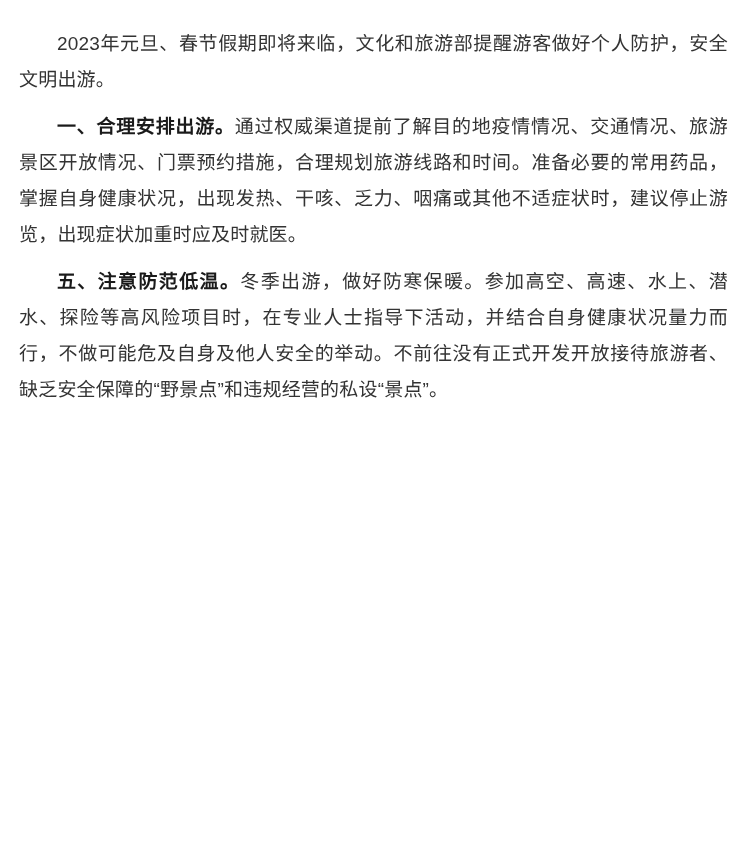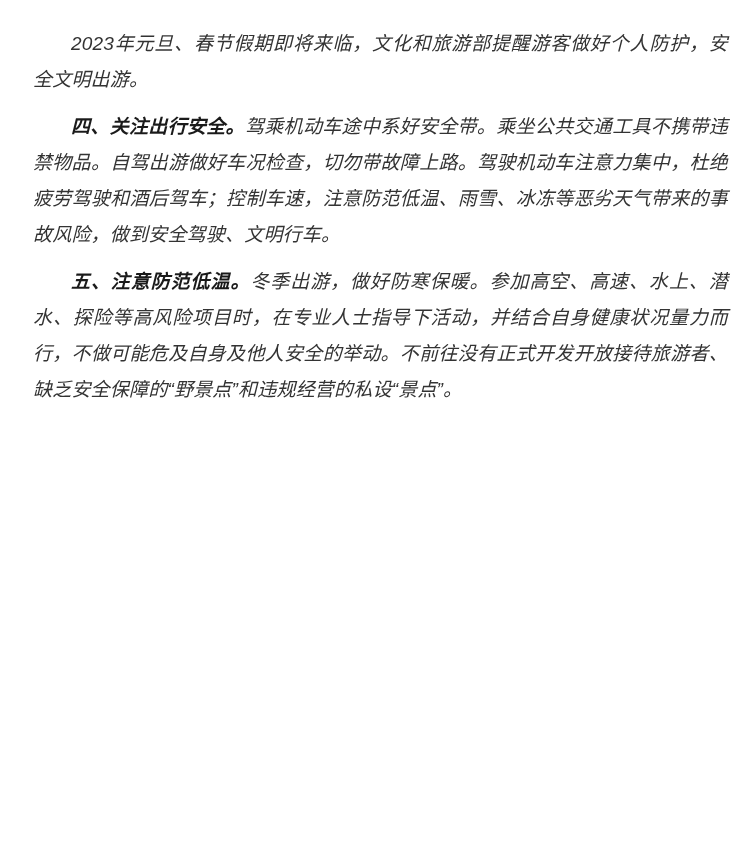--- a/index.html
+++ b/index.html
@@ -13,39 +13,38 @@
     box-sizing: border-box;
     padding: 26px 20px 30px 19px;
     font-family: "Liberation Sans", sans-serif;
     font-size: 19px;
     line-height: 36px;
     color: #333333;
     text-align: justify;
     letter-spacing: 0.2px;
   }
   .para {
-    margin: 0 0 11px 14px;
+    margin: 0 0 11px 0;
     text-indent: 2em;
-    font-style: italic;
   }
   .para:last-child {
     margin-bottom: 0;
   }
   .head {
     color: #1a1a1a;
     font-weight: 700;
   }
 </style>
 </head>
 <body>
 
 <div class="page">
 
   <p class="para">2023年元旦、春节假期即将来临，文化和旅游部提醒游客做好个人防护，安全文明出游。</p>
 
+  <p class="para"><strong class="head">一、合理安排出游。</strong><span>通过权威渠道提前了解目的地疫情情况、交通情况、旅游景区开放情况、门票预约措施，合理规划旅游线路和时间。准备必要的常用药品，掌握自身健康状况，出现发热、干咳、乏力、咽痛或其他不适症状时，建议停止游览，出现症状加重时应及时就医。</span></p>
 
 
 
-  <p class="para"><strong class="head">四、关注出行安全。</strong><span>驾乘机动车途中系好安全带。乘坐公共交通工具不携带违禁物品。自驾出游做好车况检查，切勿带故障上路。驾驶机动车注意力集中，杜绝疲劳驾驶和酒后驾车；控制车速，注意防范低温、雨雪、冰冻等恶劣天气带来的事故风险，做到安全驾驶、文明行车。</span></p>
 
   <p class="para"><strong class="head">五、注意防范低温。</strong><span>冬季出游，做好防寒保暖。参加高空、高速、水上、潜水、探险等高风险项目时，在专业人士指导下活动，并结合自身健康状况量力而行，不做可能危及自身及他人安全的举动。不前往没有正式开发开放接待旅游者、缺乏安全保障的“野景点”和违规经营的私设“景点”。</span></p>
 
 </div>
 
 </body></html>

